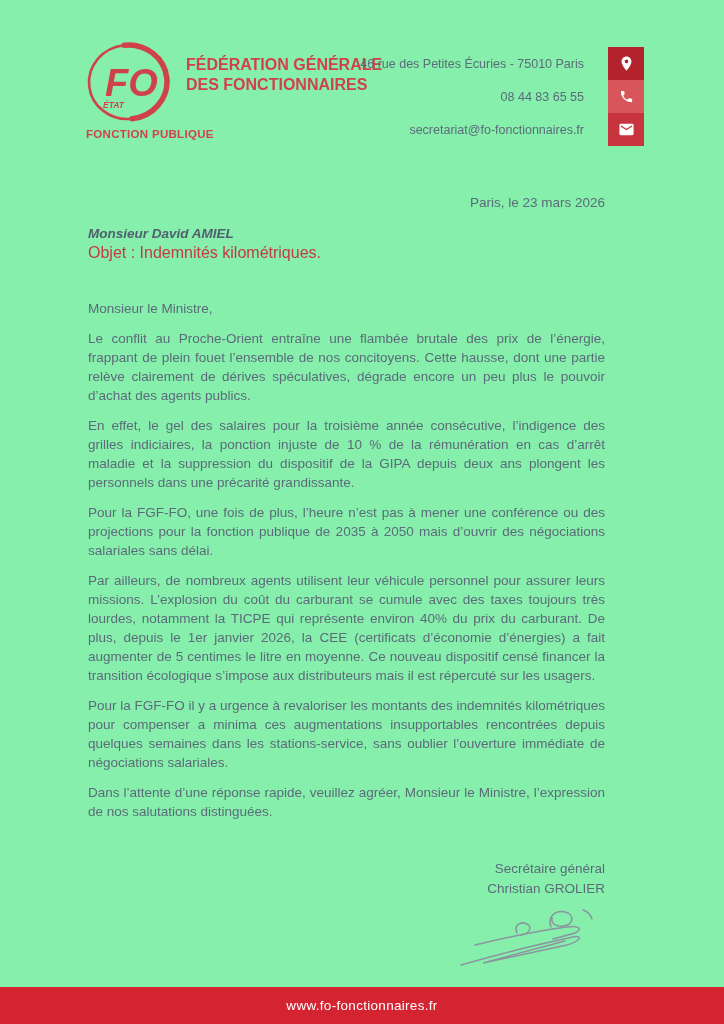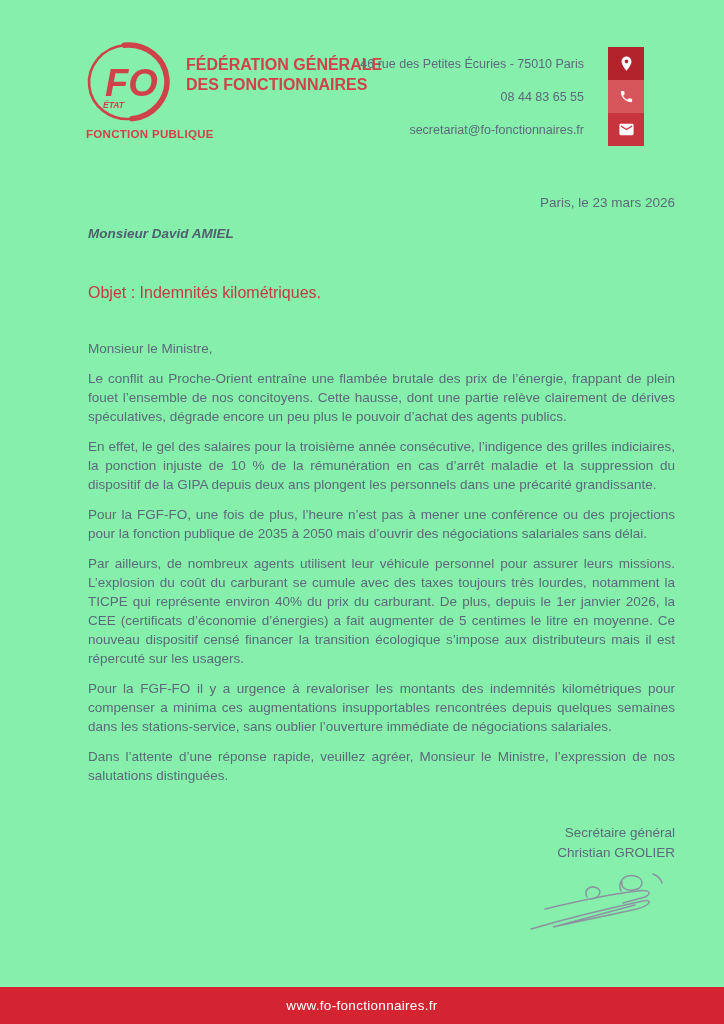--- a/index.html
+++ b/index.html
@@ -28,24 +28,24 @@
   }
   .contact{position:absolute;top:47px;right:80px;}
   .contact-row{display:flex;justify-content:flex-end;align-items:center;height:33px;}
   .contact-text{font-size:12.5px;color:#5b6b79;margin-right:24px;white-space:nowrap;}
   .icon-cell{width:36px;height:33px;display:flex;align-items:center;justify-content:center;flex:0 0 36px;}
   .icon-cell.pin{background:#b3232c;}
   .icon-cell.phone{background:#d6565c;}
   .icon-cell.mail{background:#c8343e;}
   .icon-cell svg{display:block;}
   
-  .letter{padding:0 49px 0 88px;font-size:13.5px;line-height:19px;}
+  .letter{padding:0 119px 0 88px;font-size:13.5px;line-height:19px;}
   .dateline{margin-top:33px;text-align:right;}
   .recipient{margin-top:12px;text-align:left;font-weight:bold;line-height:19px;color:#50606e;font-style:italic;}
-  .subject{margin-top:40px;font-size:16px;color:#c23a44;}
+  .subject{font-size:16px;color:#c23a44;}
   .salutation{margin-top:37px;margin-bottom:11px;}
   .body-par{margin:0 0 11px 0;text-align:justify;}
   .closing{margin-top:38px;text-align:right;line-height:20px;}
   .signature-wrap{margin-top:6px;text-align:right;}
   .signature-wrap svg{display:inline-block;margin-right:0;}
   
   .footer{
     position:absolute;left:0;right:0;bottom:0;height:37px;
     background:#d42331;
     display:flex;align-items:center;justify-content:center;

